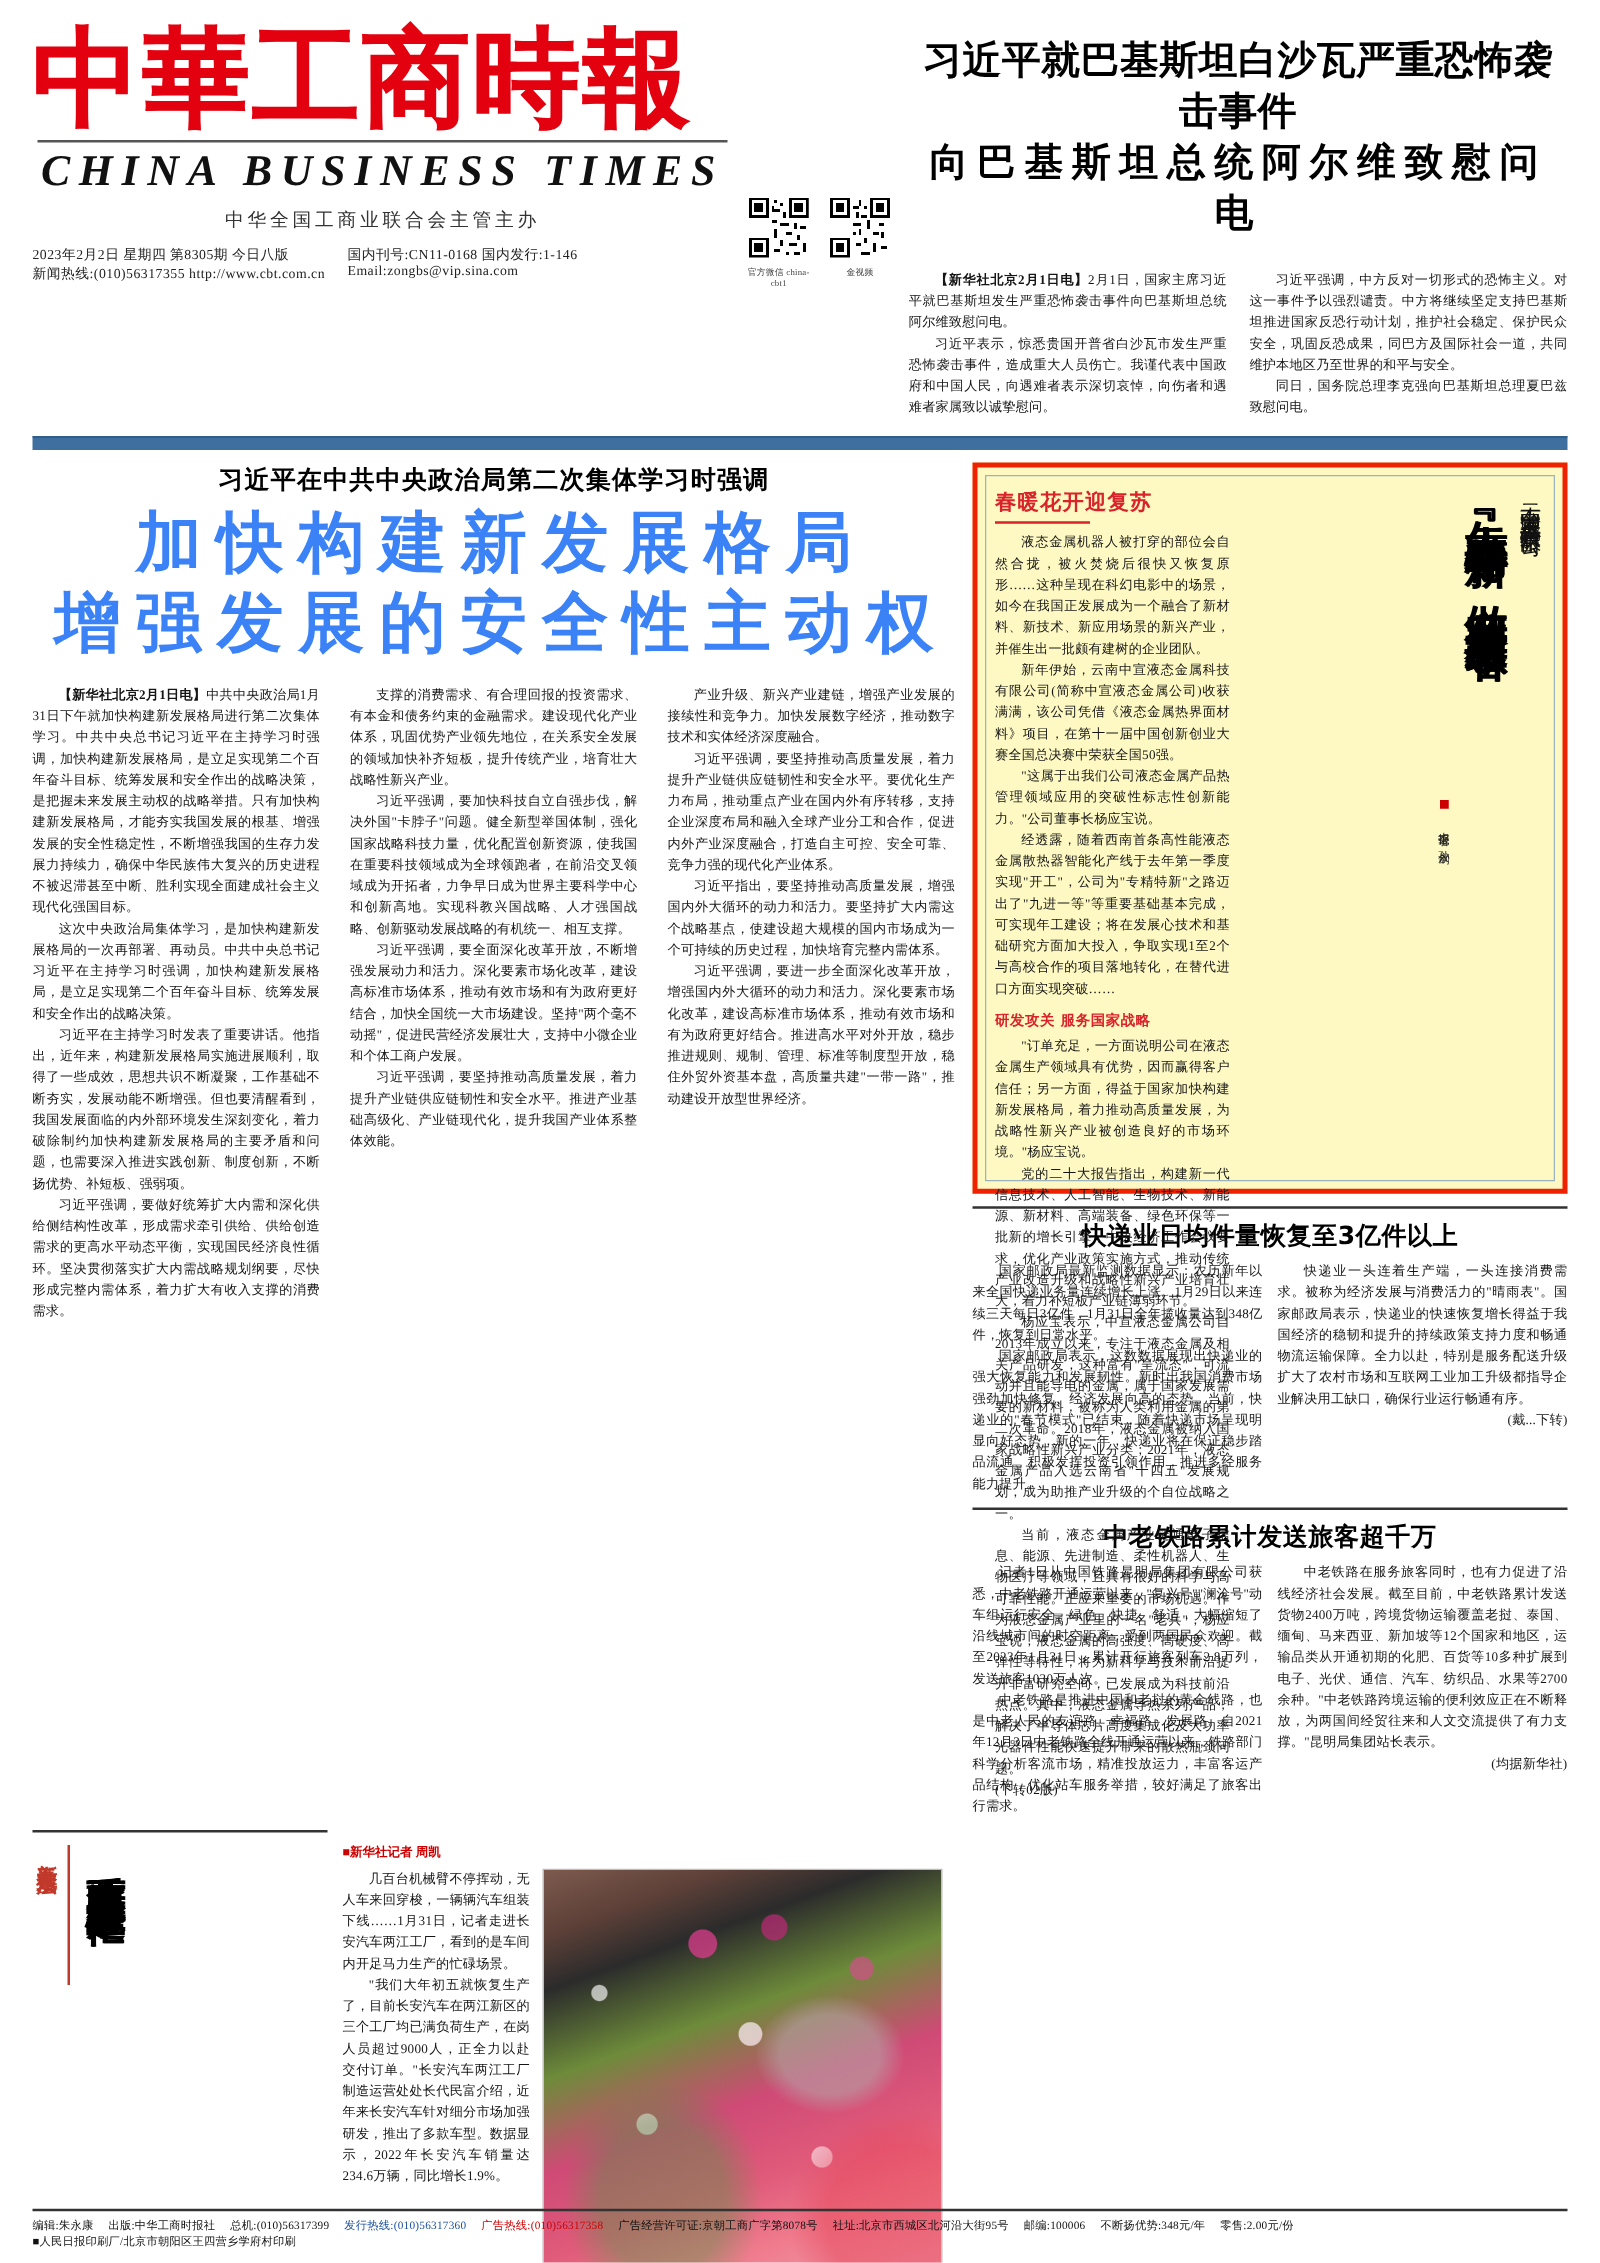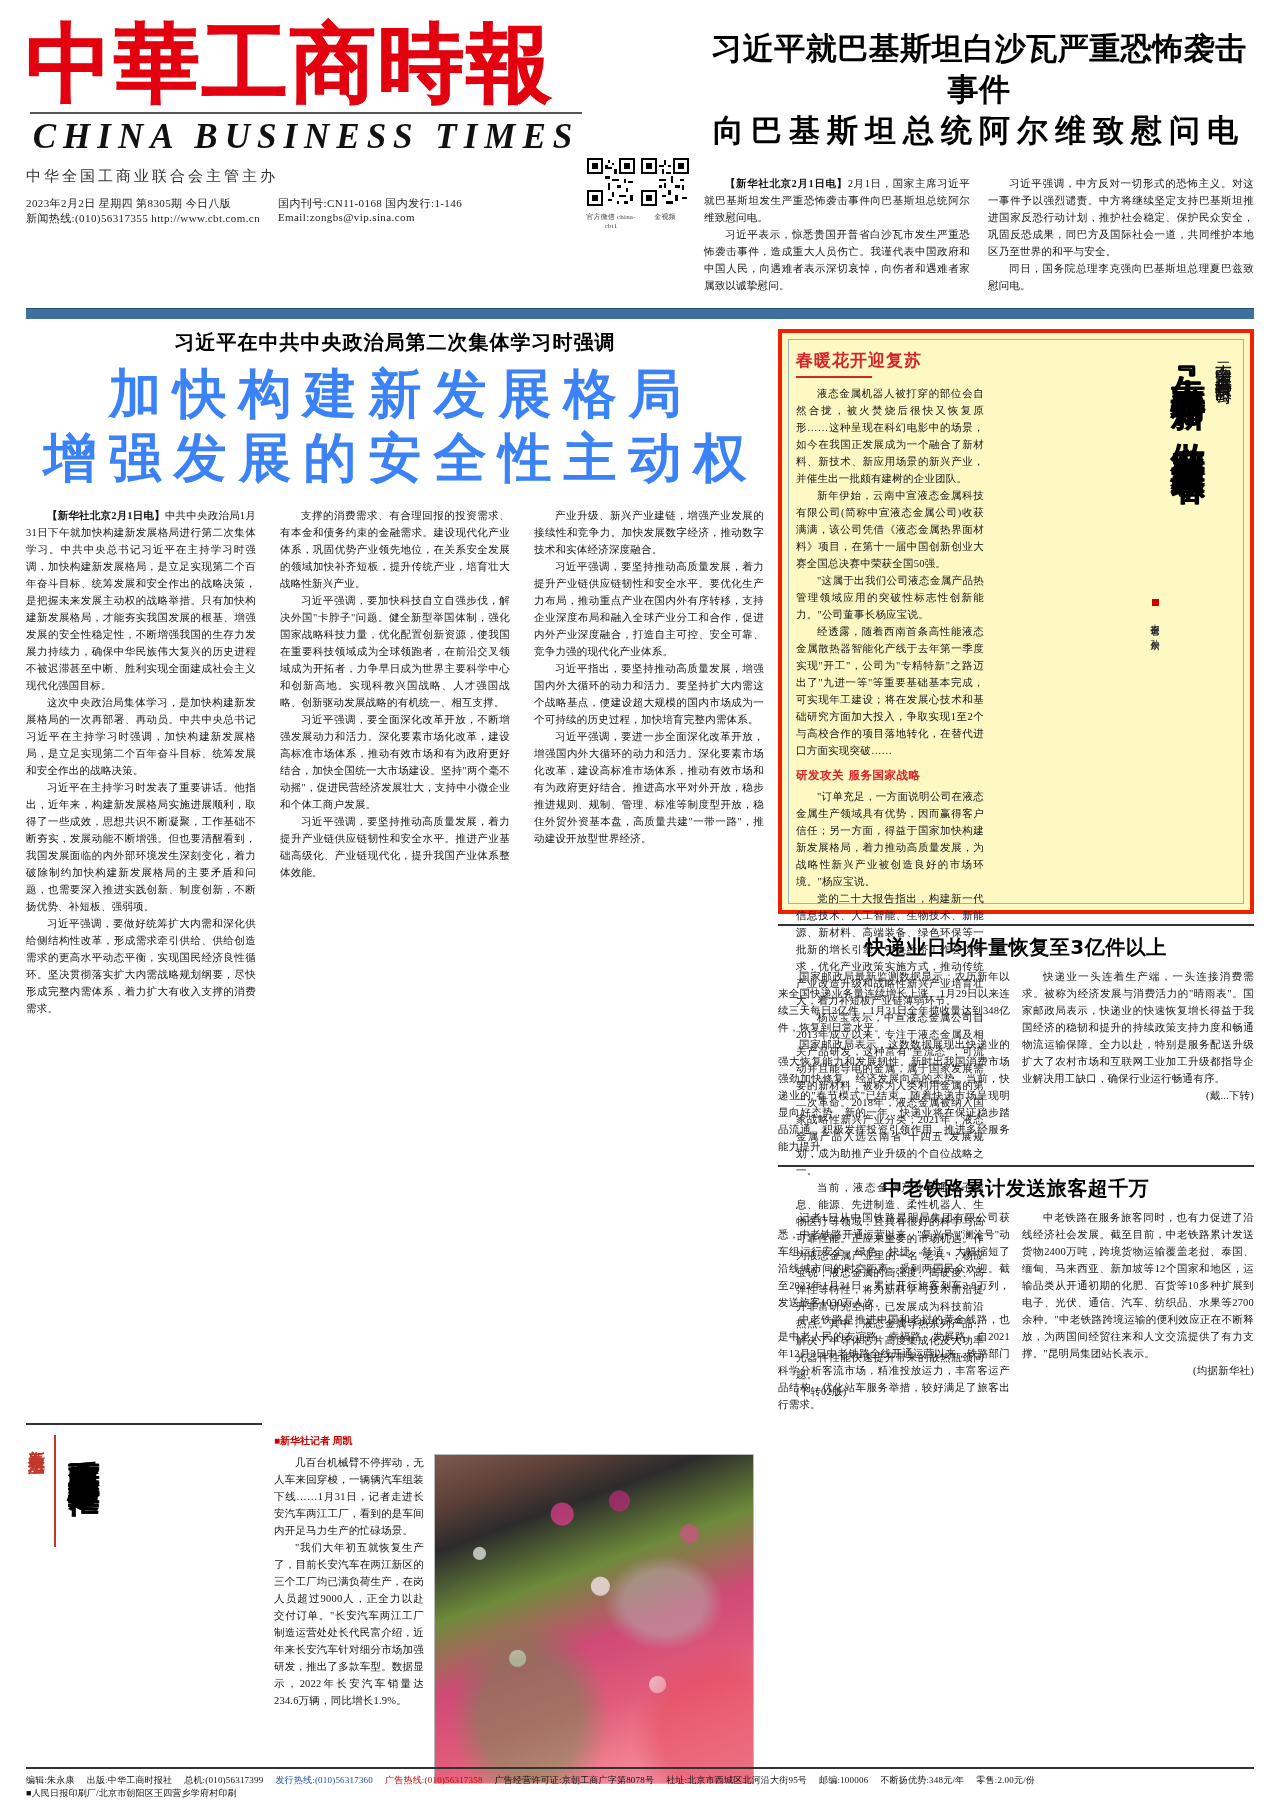--- a/index.html
+++ b/index.html
@@ -29,29 +29,29 @@
   }
   .mast-rule { border-top:2px solid #555; margin:4px 4px 3px 4px; }
   .logo-en {
     font-family:"Liberation Serif","DejaVu Serif",serif;
     font-weight:700; font-style:italic;
     font-size:35px; letter-spacing:7px;
     text-align:center; color:#111;
     margin-top:2px;
   }
   .sponsor {
-    font-size:15px; letter-spacing:3px;
+    text-align:center; font-size:15px; letter-spacing:3px;
     color:#333; margin-top:10px;
   }
   .mast-meta { margin-top:10px; font-size:11px; color:#222; }
   .mast-meta .row { display:flex; }
   .mast-meta .c1 { width:252px; letter-spacing:.4px; }
   .mast-meta .c2 { flex:1; letter-spacing:.4px; }
 
-  .qr-wrap { display:flex; gap:4px; padding-top:140px; }
+  .qr-wrap { display:flex; gap:15px; margin-left:12px; padding-top:140px; }
   .qr-box { width:50px; text-align:center; }
   .qr-img { width:48px; height:48px; }
   .qr-cap { font-size:7px; color:#444; margin-top:2px; letter-spacing:.2px; }
 
   
   .mast-right { flex:1; padding-left:14px; padding-top:10px; }
   .tr-h1 {
     font-family:"DejaVu Sans","Liberation Sans",sans-serif;
     font-weight:700; font-size:31px; line-height:1.32;
     text-align:center; color:#000; letter-spacing:.5px;

